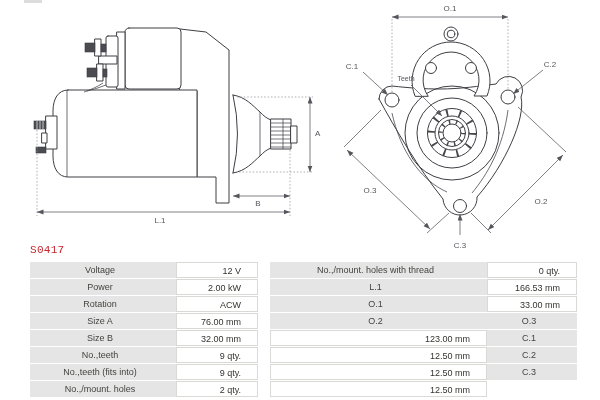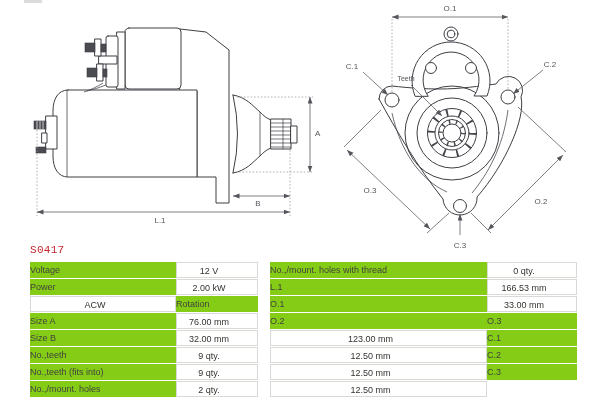--- a/index.html
+++ b/index.html
@@ -6,22 +6,22 @@
   .screen{position:relative;width:600px;height:400px;background:#ffffff;overflow:hidden;
           font-family:"Liberation Sans",sans-serif;}
   .logo-mark{position:absolute;left:24px;top:0;width:18px;height:3px;background:#dcdcda;}
   .drawing{position:absolute;left:0;top:0;}
   .part-number{position:absolute;left:30px;top:244px;font-size:11px;letter-spacing:.3px;
                color:#c4272e;font-weight:400;font-family:Liberation Mono, monospace;}
   .grid{position:absolute;display:grid;grid-auto-rows:16px;row-gap:1px;font-size:9px;color:#3c3c3c;}
   .grid-left{left:30px;top:262px;grid-template-columns:146px 82px;}
   .grid-right{left:270px;top:262px;grid-template-columns:217px 90px;}
   .cell{line-height:16px;white-space:nowrap;overflow:hidden;box-sizing:border-box;}
-  .lab{background:#84cc16;text-align:left;padding-right:6px;color:#43433f;}
-  .val{background:#ffffff;border:1px solid #d9d9d6;text-align:center;padding-right:16px;color:#33332f;}
+  .lab{background:#e5e5e5;text-align:center;padding-right:6px;color:#43433f;}
+  .val{background:#ffffff;border:1px solid #d9d9d6;text-align:right;padding-right:16px;color:#33332f;}
   svg text{font-family:"Liberation Sans",sans-serif;fill:#55555c;}
   .art{fill:#ffffff;stroke:#3e3e44;stroke-width:1;stroke-linejoin:round;stroke-linecap:round;}
   .artn{fill:none;stroke:#3e3e44;stroke-width:1;stroke-linejoin:round;stroke-linecap:round;}
   .thin{fill:none;stroke:#4a4a52;stroke-width:.8;}
   .dark{fill:#4b4b52;stroke:#3e3e44;stroke-width:.6;}
   .dim{fill:none;stroke:#5f5f66;stroke-width:.8;}
   .ext{fill:none;stroke:#90909a;stroke-width:.7;stroke-dasharray:1.6 1.8;}
   .lead{fill:none;stroke:#5f5f66;stroke-width:.8;}
   .dtext{font-size:8px;}
   .stext{font-size:7px;}
@@ -162,22 +162,22 @@
     </g>
   </svg>
 
   <div class="part-number">S0417</div>
 
   <div class="grid grid-left">
     <div class="cell lab">Voltage</div>
     <div class="cell val">12 V</div>
     <div class="cell lab">Power</div>
     <div class="cell val">2.00 kW</div>
+    <div class="cell lab">Rotation</div>
     <div class="cell val">ACW</div>
-    <div class="cell lab">Rotation</div>
     <div class="cell lab">Size A</div>
     <div class="cell val">76.00 mm</div>
     <div class="cell lab">Size B</div>
     <div class="cell val">32.00 mm</div>
     <div class="cell lab">No.,teeth</div>
     <div class="cell val">9 qty.</div>
     <div class="cell lab">No.,teeth (fits into)</div>
     <div class="cell val">9 qty.</div>
     <div class="cell lab">No.,/mount. holes</div>
     <div class="cell val">2 qty.</div>

